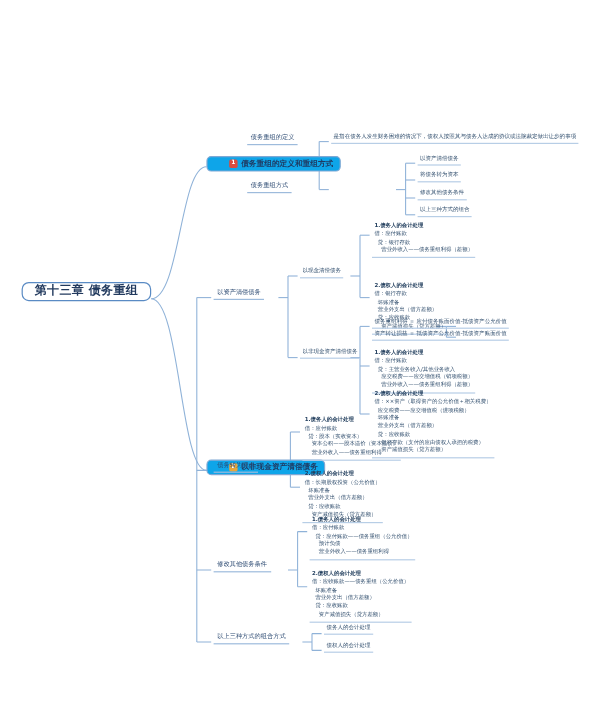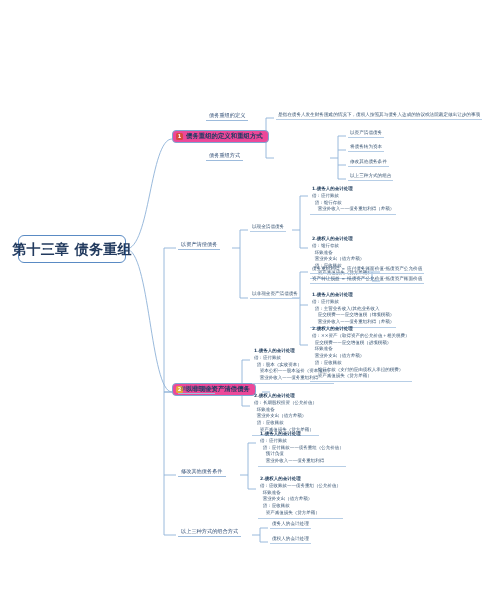--- a/index.html
+++ b/index.html
@@ -8,34 +8,34 @@
     font-family:"DejaVu Sans","Liberation Sans",sans-serif;
     color:#2b3a52;
   }
   #canvas{position:absolute;inset:0;}
   svg.links{position:absolute;left:0;top:0;width:500px;height:597px;pointer-events:none;}
 
   
   .node{position:absolute;white-space:nowrap;line-height:1.05;}
 
   .root{
-    left:18px;top:235px;width:108px;height:28px;
+    left:18px;top:235px;width:108px;height:16px;
     box-sizing:border-box;
     border:1.3px solid #5a8bc4;border-radius:6px;
     background:#ffffff;
     display:flex;align-items:center;justify-content:center;
-    font-size:14px;font-weight:bold;color:#223a5e;letter-spacing:.3px;
+    font-size:10px;font-weight:bold;color:#223a5e;letter-spacing:.3px;
   }
 
   .branch{
     box-sizing:border-box;
     border:1px solid #7fa8d4;border-radius:4px;
-    background:#ec4899;
+    background:#0ea5e9;
     display:flex;align-items:center;gap:3px;
-    padding:2px 5px 2px 3px;
+    padding:2px 5px 2px 18px;
     font-size:6.4px;font-weight:bold;color:#1f3b63;
   }
   .badge{
     width:7px;height:7px;border-radius:1.5px;flex:0 0 auto;
     display:flex;align-items:center;justify-content:center;
     font-size:5px;font-weight:bold;color:#fff;line-height:1;
   }
   .badge.red{background:#d94b3f;}
   .badge.orange{background:#e8a63c;}
 

